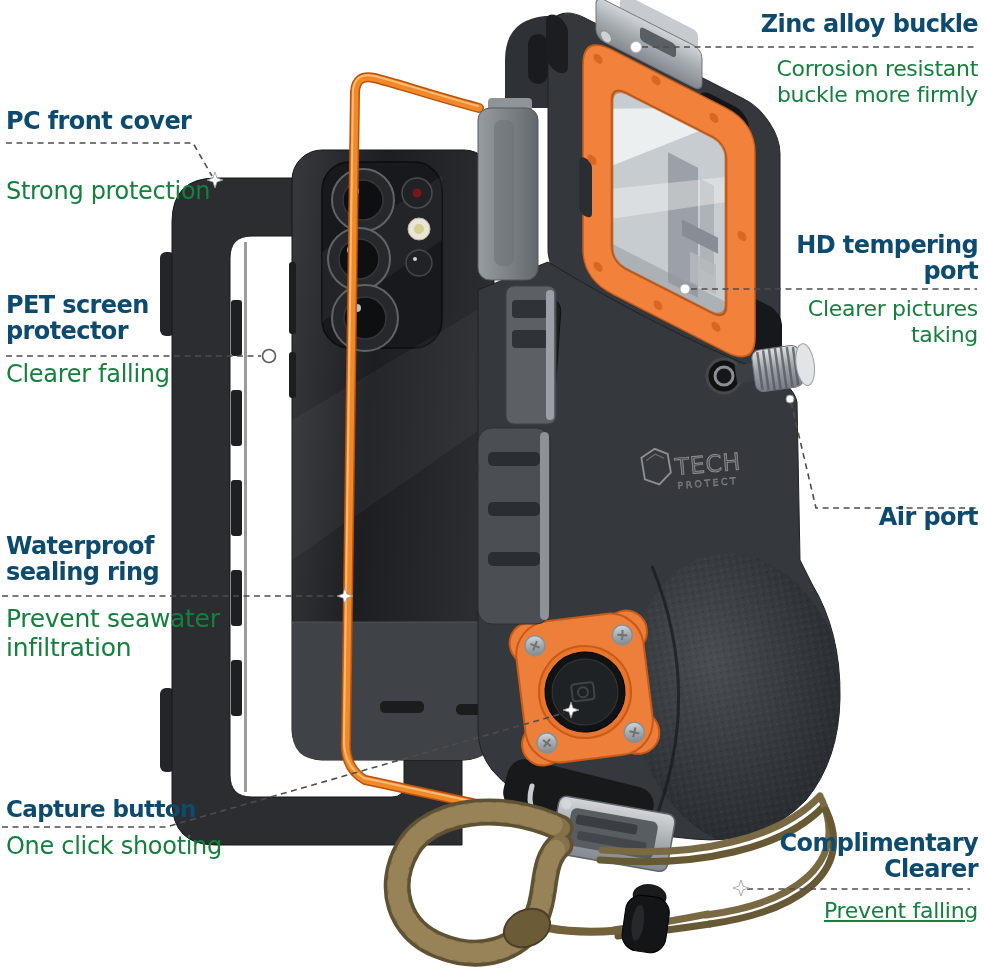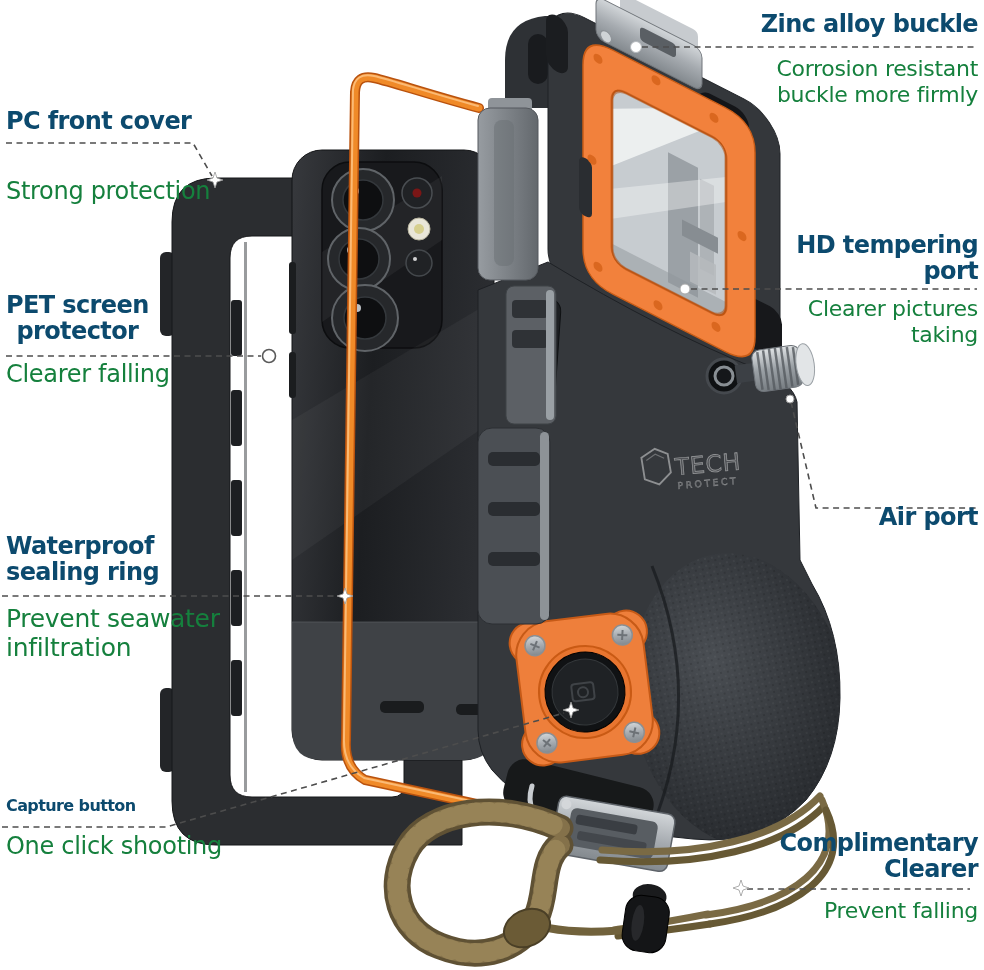--- a/index.html
+++ b/index.html
@@ -4,21 +4,21 @@
 <style>
   html,body{margin:0;padding:0;background:#ffffff;}
   .stage{position:relative;width:984px;height:970px;background:#ffffff;overflow:hidden;
          font-family:"DejaVu Sans","Liberation Sans",sans-serif;}
   .stage svg.art{position:absolute;left:0;top:0;z-index:1;}
   .callout{position:absolute;z-index:2;}
   .t{font-weight:700;color:#0c4a6e;letter-spacing:-0.6px;line-height:1.08;white-space:pre-line;}
   .s{font-weight:400;color:#15803d;letter-spacing:-0.3px;line-height:1.16;white-space:pre-line;}
   .al-r{text-align:right;right:6px;}
   .al-l{text-align:left;left:6px;}
-  .fs24{font-size:24px;} .fs22{font-size:22px;} .fs23{font-size:16px;} .fs19{font-size:25px;}
+  .fs24{font-size:24px;} .fs22{font-size:22px;} .fs23{font-size:23px;} .fs19{font-size:25px;}
 </style>
 </head>
 <body>
 
 <div class="stage">
 
 <svg class="art" width="984" height="970" viewBox="0 0 984 970">
   <defs>
     <linearGradient id="phoneGrad" x1="0" y1="0" x2="1" y2="0.2">
       <stop offset="0" stop-color="#37393d"></stop>
@@ -291,36 +291,36 @@
   </g>
 </svg>
 
 <div class="callout t al-r fs24" style="top:12px;">Zinc alloy buckle</div>
 <div class="callout s al-r fs22" style="top:56px;">Corrosion resistant
 buckle more firmly</div>
 
 <div class="callout t al-l fs24" style="top:109px;">PC front cover</div>
 <div class="callout s al-l fs24" style="top:152px;margin-top:26px;">Strong protection</div>
 
-<div class="callout t al-l fs24" style="top:293px;text-align:center;">PET screen
+<div class="callout t al-l fs24" style="top:293px;">PET screen
 protector</div>
 <div class="callout s al-l fs24" style="top:361px;">Clearer falling</div>
 
 <div class="callout t al-r fs24" style="top:233px;">HD tempering
 port</div>
 <div class="callout s al-r fs22" style="top:296px;">Clearer pictures
 taking</div>
 
 <div class="callout t al-r fs24" style="top:505px;">Air port</div>
 
 <div class="callout t al-l fs24" style="top:534px;">Waterproof
 sealing ring</div>
 <div class="callout s al-l fs19" style="top:604px;">Prevent seawater
 infiltration</div>
 
 <div class="callout t al-l fs23" style="top:797px;">Capture button</div>
 <div class="callout s al-l fs24" style="top:833px;">One click shooting</div>
 
 <div class="callout t al-r fs24" style="top:831px;">Complimentary
 Clearer</div>
-<div class="callout s al-r fs22" style="top:898px;">Prevent falling</div>
+<div class="callout s al-r fs22" style="top:898px;text-decoration:underline;">Prevent falling</div>
 
 </div>
 
 </body></html>

